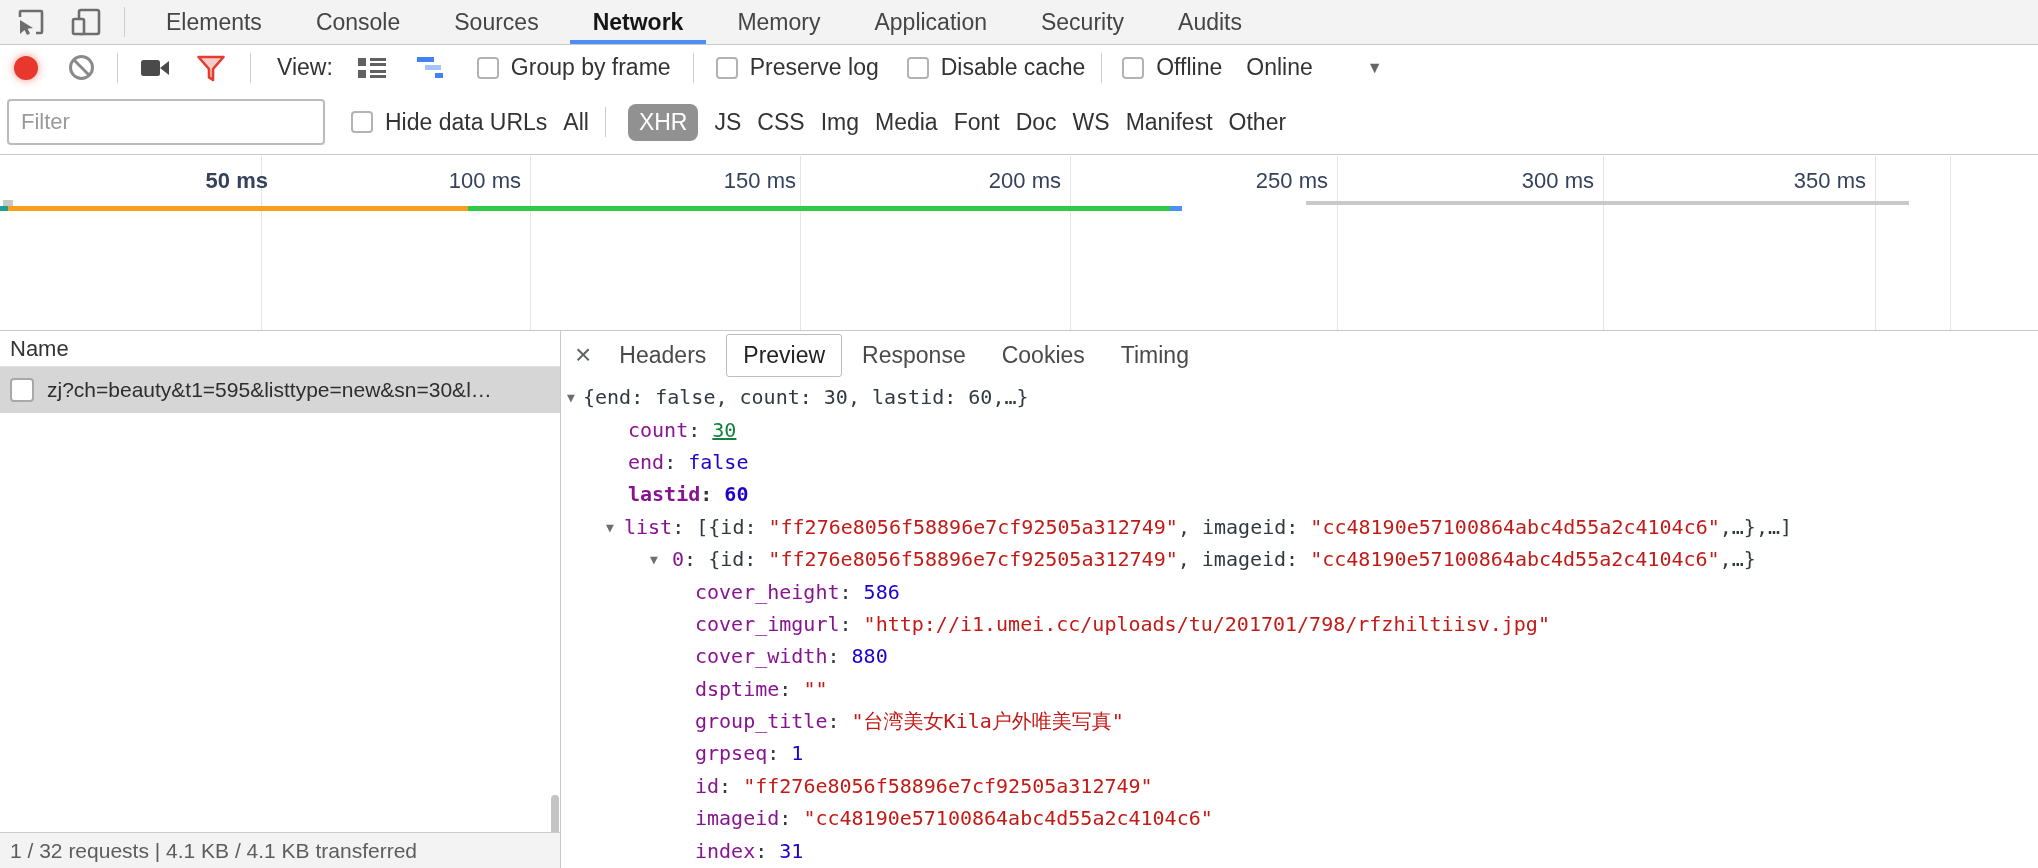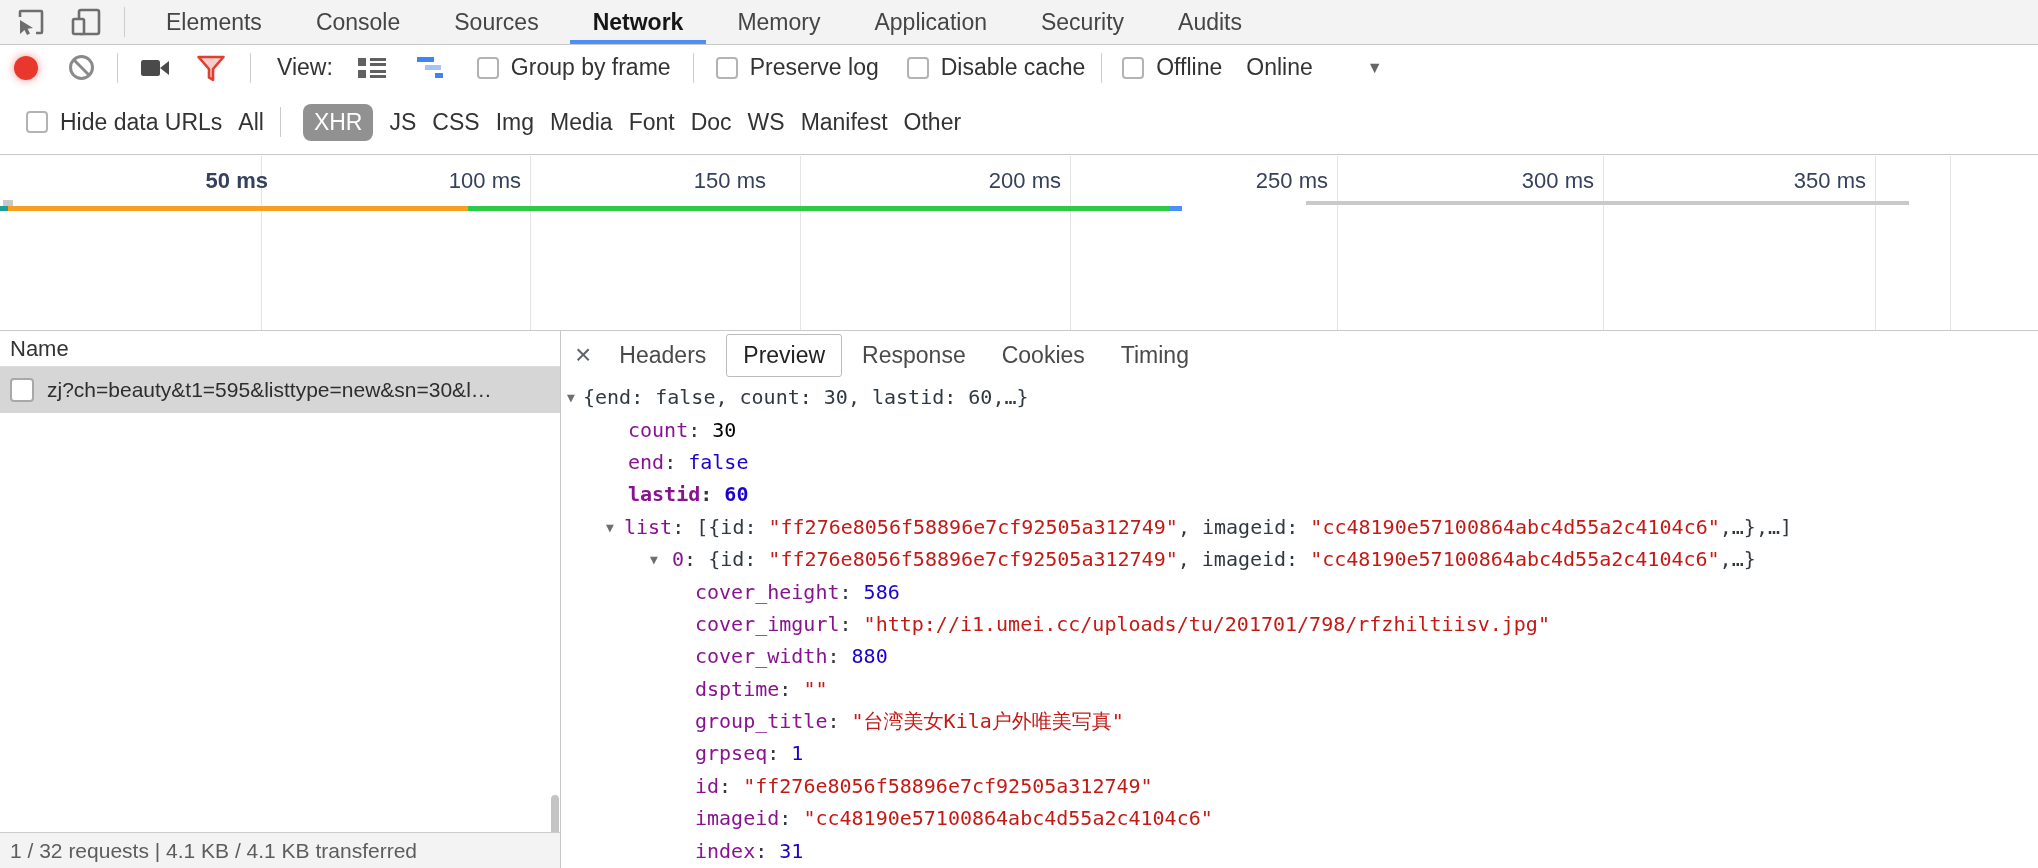--- a/index.html
+++ b/index.html
@@ -163,20 +163,21 @@
   <span class="cb" style="margin-left:28px;"></span>
   <span class="lbl" style="margin-left:12px;">Disable cache</span>
   <span class="vsep" style="margin:0 0 0 16px;"></span>
   <span class="cb" style="margin-left:20px;"></span>
   <span class="lbl" style="margin-left:12px;">Offline</span>
   <span class="lbl" style="margin-left:24px;">Online</span>
   <span class="dd-arrow">▼</span>
 </div>
 
 <div class="filterbar">
+  <input class="filter-input" type="text" placeholder="Filter" style="">
   <span class="cb" style="margin-left:26px;"></span>
   <span class="lbl" style="margin-left:12px;">Hide data URLs</span>
   <span class="ftype" style="margin-left:16px;">All</span>
   <span class="vsep" style="margin:0 0 0 16px;"></span>
   <span class="ftype pill">XHR</span>
   <span class="ftype">JS</span>
   <span class="ftype">CSS</span>
   <span class="ftype">Img</span>
   <span class="ftype">Media</span>
   <span class="ftype">Font</span>
@@ -185,21 +186,21 @@
   <span class="ftype">Manifest</span>
   <span class="ftype">Other</span>
 </div>
 
 <div class="timeline">
     <div class="gl" style="left: 261px;"></div>
     <div class="ticklabel" style="left: 268px; font-weight: bold;">50 ms</div>
     <div class="gl" style="left: 530px;"></div>
     <div class="ticklabel" style="left: 521px;">100 ms</div>
     <div class="gl" style="left: 800px;"></div>
-    <div class="ticklabel" style="left: 766px;">150 ms</div>
+    <div class="ticklabel" style="left: 796px;">150 ms</div>
     <div class="gl" style="left: 1070px;"></div>
     <div class="ticklabel" style="left: 1061px;">200 ms</div>
     <div class="gl" style="left: 1337px;"></div>
     <div class="ticklabel" style="left: 1328px;">250 ms</div>
     <div class="gl" style="left: 1603px;"></div>
     <div class="ticklabel" style="left: 1594px;">300 ms</div>
     <div class="gl" style="left: 1875px;"></div>
     <div class="ticklabel" style="left: 1866px;">350 ms</div>
     <div class="gl" style="left: 1950px;"></div>
     <div class="stub" style="left: 3px; width: 10px;"></div>
@@ -230,21 +231,21 @@
     <div class="detail-tabs">
       <span class="close-x">×</span>
       <span class="dtab">Headers</span>
       <span class="dtab active">Preview</span>
       <span class="dtab">Response</span>
       <span class="dtab">Cookies</span>
       <span class="dtab">Timing</span>
     </div>
     <div class="tree">
         <div class="trow"><span class="tarrow" style="left: 6px;">▼</span><span style="padding-left: 22px;"><span style="color: rgb(48, 57, 66);">{end: false, count: 30, lastid: 60,…}</span></span></div>
-        <div class="trow"><span style="padding-left: 67px;"><span style="color: rgb(136, 19, 145);">count</span><span style="color: rgb(48, 57, 66);">: </span><span style="color: #000000;">30</span></span></div>
+        <div class="trow"><span style="padding-left: 67px;"><span style="color: rgb(136, 19, 145);">count</span><span style="color: rgb(48, 57, 66);">: </span><span style="color: #15803d; text-decoration: underline;">30</span></span></div>
         <div class="trow"><span style="padding-left: 67px;"><span style="color: rgb(136, 19, 145);">end</span><span style="color: rgb(48, 57, 66);">: </span><span style="color: rgb(28, 0, 207);">false</span></span></div>
         <div class="trow"><span style="padding-left: 67px; font-weight: bold;"><span style="color: rgb(136, 19, 145);">lastid</span><span style="color: rgb(48, 57, 66);">: </span><span style="color: rgb(28, 0, 207);">60</span></span></div>
         <div class="trow"><span class="tarrow" style="left: 45px;">▼</span><span style="padding-left: 63px;"><span style="color: rgb(136, 19, 145);">list</span><span style="color: rgb(48, 57, 66);">: [{id: </span><span style="color: rgb(196, 26, 22);">"ff276e8056f58896e7cf92505a312749"</span><span style="color: rgb(48, 57, 66);">, imageid: </span><span style="color: rgb(196, 26, 22);">"cc48190e57100864abc4d55a2c4104c6"</span><span style="color: rgb(48, 57, 66);">,…},…]</span></span></div>
         <div class="trow"><span class="tarrow" style="left: 89px;">▼</span><span style="padding-left: 111px;"><span style="color: rgb(136, 19, 145);">0</span><span style="color: rgb(48, 57, 66);">: {id: </span><span style="color: rgb(196, 26, 22);">"ff276e8056f58896e7cf92505a312749"</span><span style="color: rgb(48, 57, 66);">, imageid: </span><span style="color: rgb(196, 26, 22);">"cc48190e57100864abc4d55a2c4104c6"</span><span style="color: rgb(48, 57, 66);">,…}</span></span></div>
         <div class="trow"><span style="padding-left: 134px;"><span style="color: rgb(136, 19, 145);">cover_height</span><span style="color: rgb(48, 57, 66);">: </span><span style="color: rgb(28, 0, 207);">586</span></span></div>
         <div class="trow"><span style="padding-left: 134px;"><span style="color: rgb(136, 19, 145);">cover_imgurl</span><span style="color: rgb(48, 57, 66);">: </span><span style="color: rgb(196, 26, 22);">"http://i1.umei.cc/uploads/tu/201701/798/rfzhiltiisv.jpg"</span></span></div>
         <div class="trow"><span style="padding-left: 134px;"><span style="color: rgb(136, 19, 145);">cover_width</span><span style="color: rgb(48, 57, 66);">: </span><span style="color: rgb(28, 0, 207);">880</span></span></div>
         <div class="trow"><span style="padding-left: 134px;"><span style="color: rgb(136, 19, 145);">dsptime</span><span style="color: rgb(48, 57, 66);">: </span><span style="color: rgb(196, 26, 22);">""</span></span></div>
         <div class="trow"><span style="padding-left: 134px;"><span style="color: rgb(136, 19, 145);">group_title</span><span style="color: rgb(48, 57, 66);">: </span><span style="color: rgb(196, 26, 22);">"台湾美女Kila户外唯美写真"</span></span></div>
         <div class="trow"><span style="padding-left: 134px;"><span style="color: rgb(136, 19, 145);">grpseq</span><span style="color: rgb(48, 57, 66);">: </span><span style="color: rgb(28, 0, 207);">1</span></span></div>

